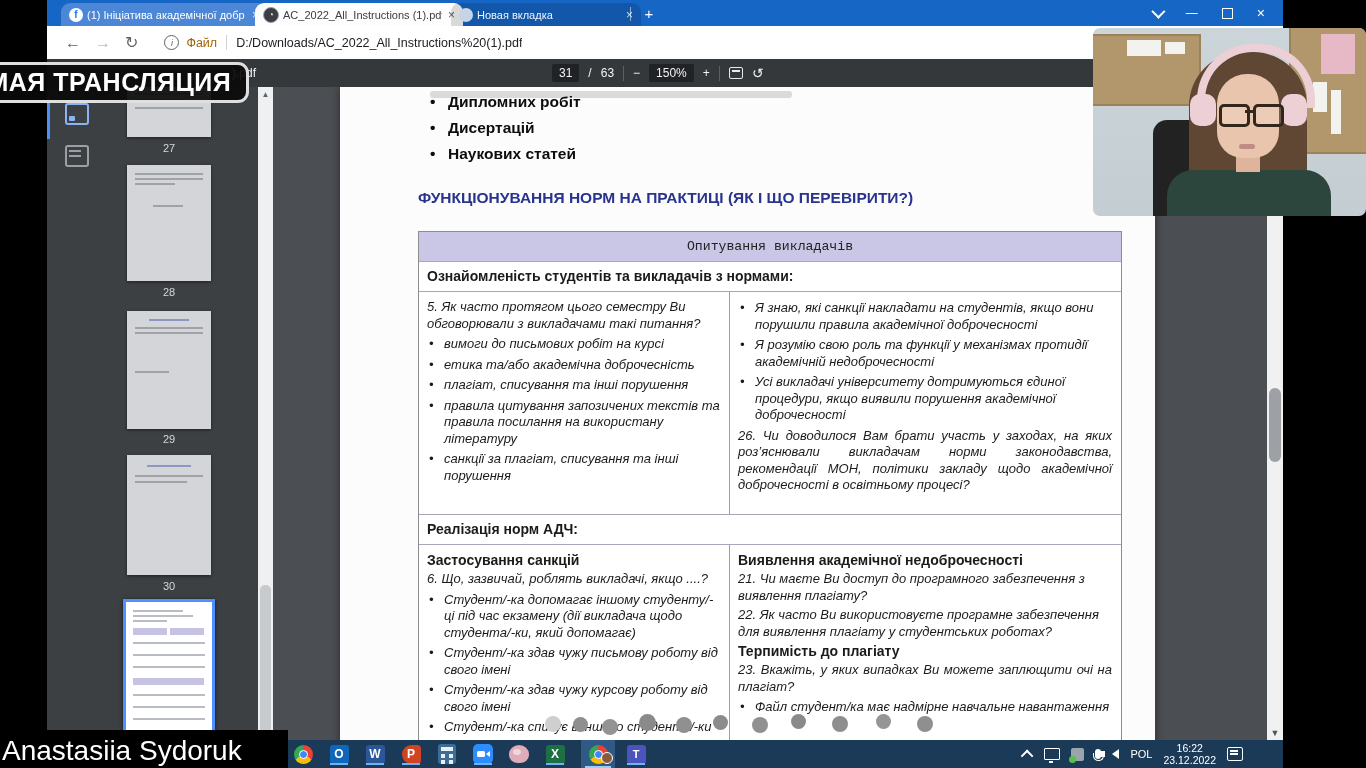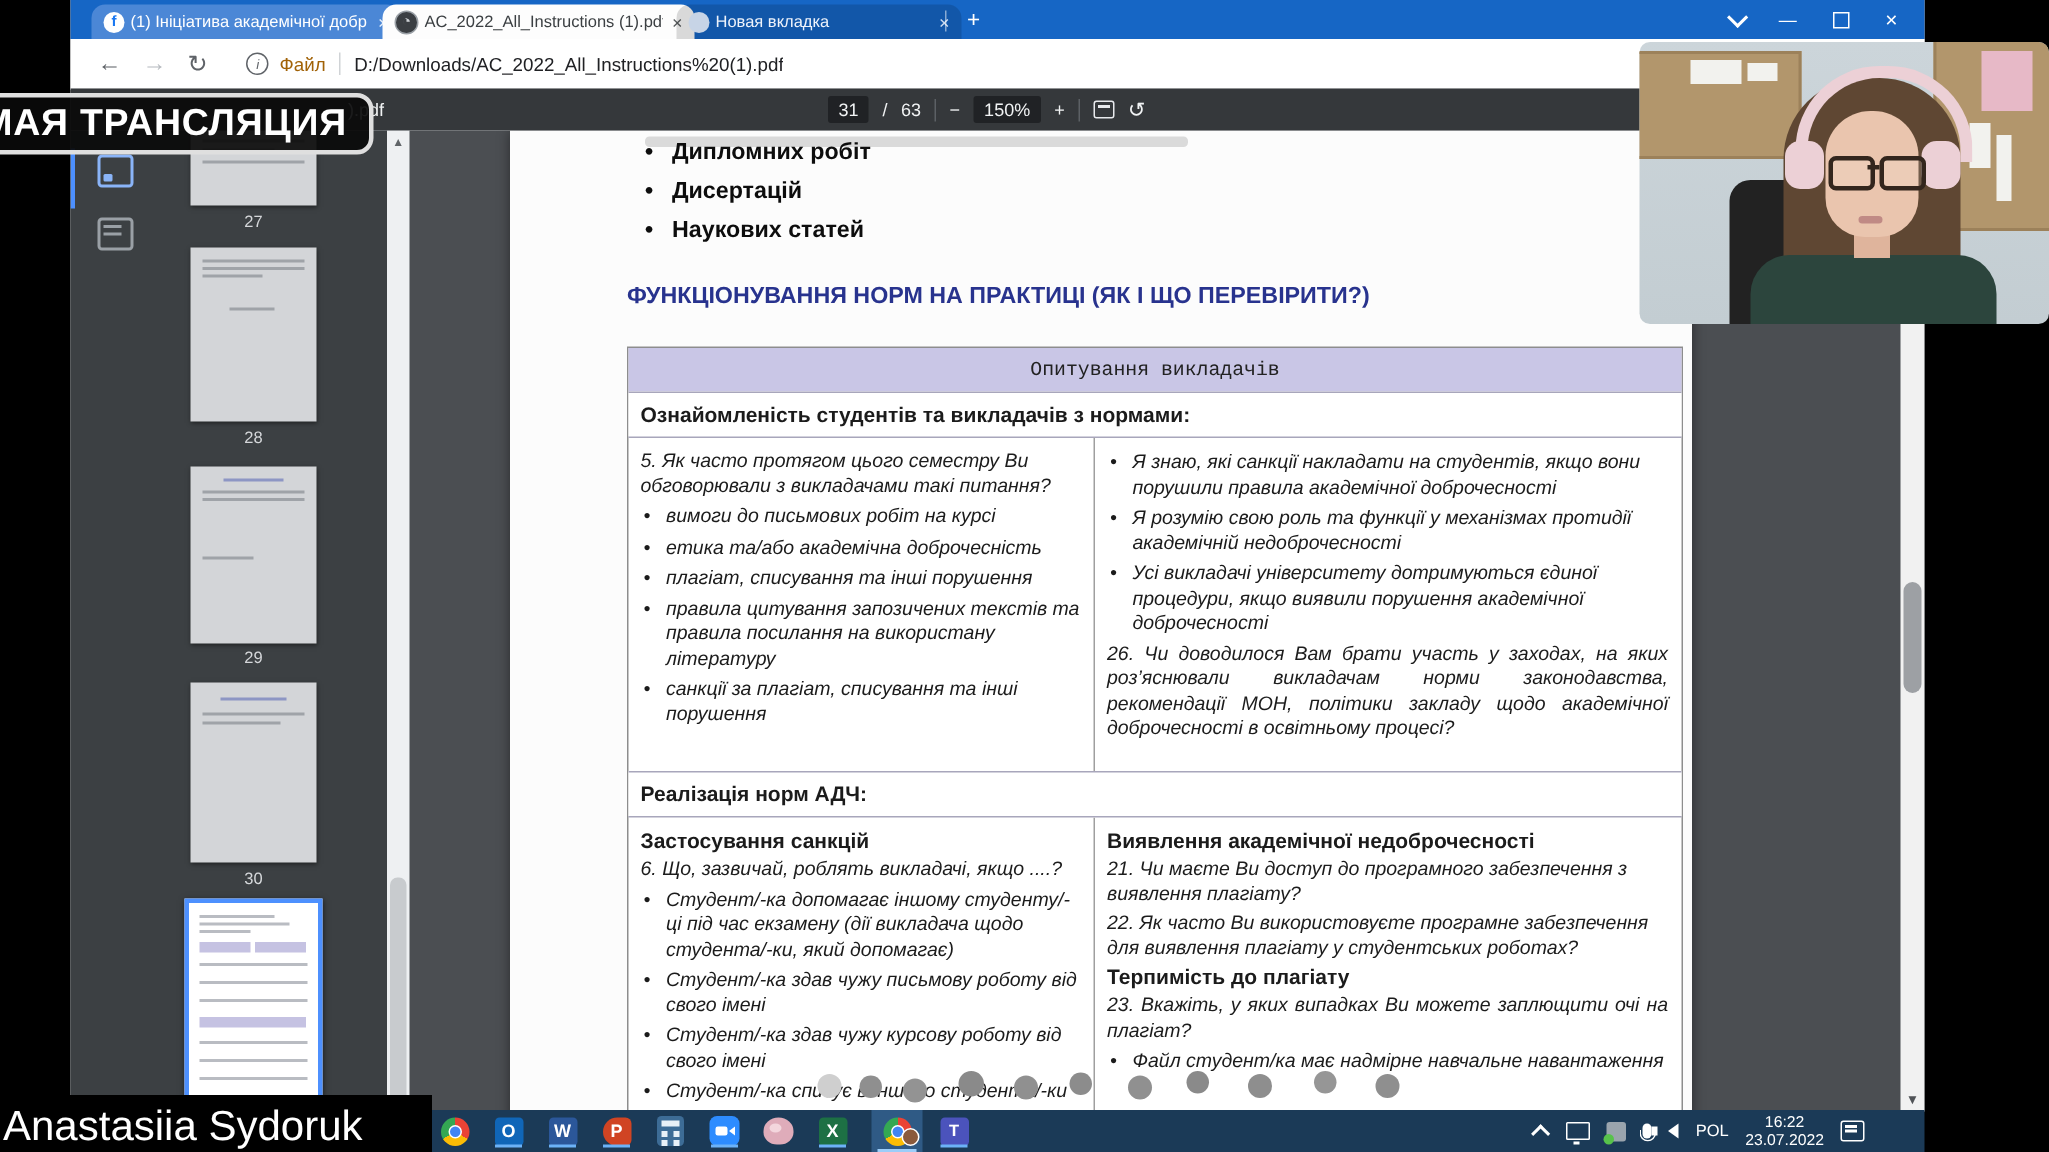--- a/index.html
+++ b/index.html
@@ -66,21 +66,21 @@
   #sb-scroll{position:absolute;left:211px;top:0;width:15px;height:100%;background:#eef0f2;color:#606468;}
   #sb-scroll .arr{position:absolute;left:0;width:100%;text-align:center;font-size:8px;}
   #sb-thumb{position:absolute;left:2px;width:11px;top:498px;height:152px;background:#c8cbce;border-radius:5px;}
   #viewport{position:absolute;left:226px;top:0;right:16px;height:100%;}
   #main-scroll{position:absolute;right:0;top:0;width:16px;height:100%;background:#f1f1f1;color:#505357;}
   #main-scroll .arr{position:absolute;left:0;width:100%;text-align:center;font-size:9px;}
   #ms-thumb{position:absolute;left:2px;width:12px;top:301px;height:74px;background:#9da0a4;border-radius:6px;}
 
   
   #page{position:absolute;left:67px;top:0;width:788px;height:680px;background:#fcfcfc;
-        box-shadow:0 0 8px rgba(0,0,0,.45);overflow:hidden;color:#1b1b1b;}
+        box-shadow:0 0 8px rgba(0,0,0,.45);overflow:hidden;color:#1b1b1b;padding-left:27px;}
   #cutart{position:absolute;left:90px;top:4px;width:362px;height:7px;background:#dadada;border-radius:3px;}
   #topbullets{position:absolute;left:88px;top:2px;margin:0;padding:0;list-style:none;font-size:15.5px;font-weight:bold;color:#0d0d0d;}
   #topbullets li{position:relative;padding-left:20px;line-height:26px;}
   #topbullets li::before{content:"•";position:absolute;left:2px;}
   #docheading{position:absolute;left:78px;top:102px;margin:0;font-size:15.5px;font-weight:bold;color:#28338e;white-space:nowrap;}
   #dtable{position:absolute;left:78px;top:144px;width:702px;background:#fff;border:1px solid #8d8d8d;font-size:13px;}
   .trow{position:relative;border-top:1px solid #a8a6bb;}
   .trow:first-child{border-top:none;}
   .hrow{display:flex;background:#c9c6e6;height:29px;align-items:center;text-align:center;font-size:13.2px;color:#222;}
   .hrow .hc1{width:309px;border-right:1px solid #9b99bd;}
@@ -432,21 +432,21 @@
 
     <div id="tray">
       <span class="tray-chev"></span>
       <span class="mon-ic"></span>
       <span class="tray-app"></span>
       <span class="mic-ic"></span>
       <span class="spk-ic"></span>
       <span id="trayLang">POL</span>
       <span id="trayClock">
         <span style="display:block;">16:22</span>
-        <span style="display:block;">23.07.2022</span>
+        <span style="display:block;">23.12.2022</span>
       </span>
       <span class="note-ic"></span>
     </div>
   </div>
 
   <div id="nametag">
     <span>Anastasiia Sydoruk</span>
   </div>
 
 </div>

